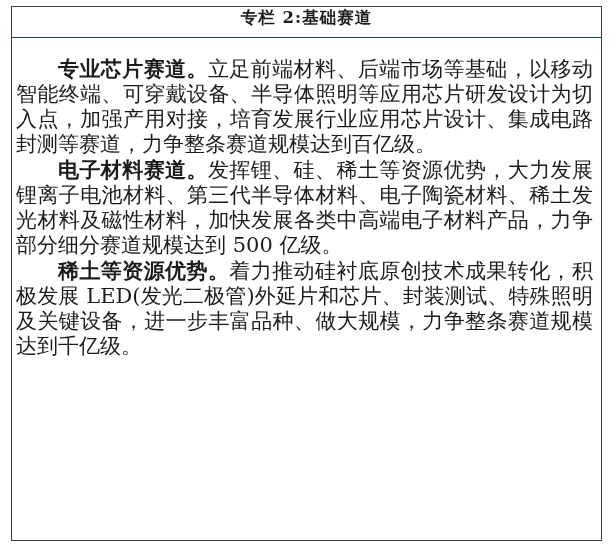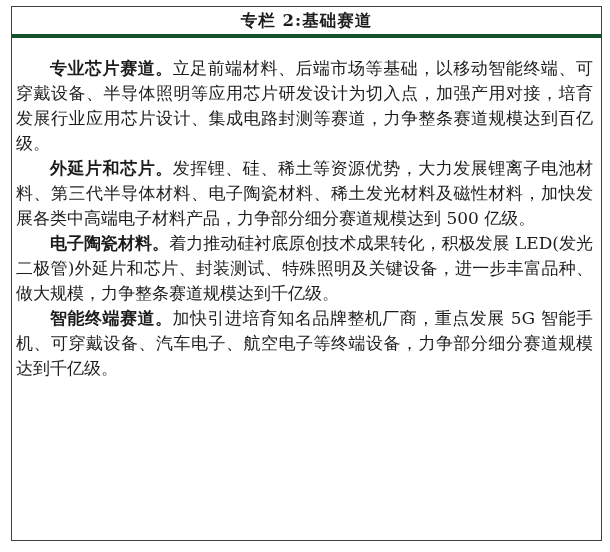--- a/index.html
+++ b/index.html
@@ -21,36 +21,35 @@
     left: 11px;
     top: 6px;
     width: 591px;
     height: 535px;
     border: 1px solid #3f3f3f;
     background: #ffffff;
     box-sizing: border-box;
   }
   .panel-header {
     height: 31px;
-    border-bottom: 4px solid #14532d;
+    border-bottom: 1px solid #14532d;
     display: flex;
-    align-items: center;
     justify-content: center;
     box-sizing: border-box;
   }
   .panel-title {
     font-size: 16.5px;
     font-weight: bold;
     letter-spacing: 1px;
     color: #1c1c1c;
     white-space: nowrap;
   }
   .panel-body {
     padding: 18px 8px 0 4px;
-    font-size: 17px;
+    font-size: 21px;
     line-height: 25px;
     text-align: justify;
     text-justify: inter-character;
     color: #1c1c1c;
   }
   .track-paragraph {
     margin: 0;
     text-indent: 2em;
   }
   .track-name {
@@ -64,24 +63,23 @@
   <div class="panel">
 
     <div class="panel-header">
       <span class="panel-title">专栏 2:基础赛道</span>
     </div>
 
     <div class="panel-body">
 
       <p class="track-paragraph"><span class="track-name">专业芯片赛道。</span><span>立足前端材料、后端市场等基础，以移动智能终端、可穿戴设备、半导体照明等应用芯片研发设计为切入点，加强产用对接，培育发展行业应用芯片设计、集成电路封测等赛道，力争整条赛道规模达到百亿级。</span></p>
 
-      <p class="track-paragraph"><span class="track-name">外延片和芯片。</span><span>发挥锂、硅、稀土等资源优势，大力发展锂离子电池材料、第三代半导体材料、电子陶瓷材料、稀土发光材料及磁性材料，加快发展各类中高端电子材料产品，力争部分细分赛道规模达到 500 亿级。</span></p>
+      <p class="track-paragraph"><span class="track-name">电子材料赛道。</span><span>发挥锂、硅、稀土等资源优势，大力发展锂离子电池材料、第三代半导体材料、电子陶瓷材料、稀土发光材料及磁性材料，加快发展各类中高端电子材料产品，力争部分细分赛道规模达到 500 亿级。</span></p>
 
 
-      <p class="track-paragraph"><span class="track-name">电子陶瓷材料。</span><span>着力推动硅衬底原创技术成果转化，积极发展 LED(发光二极管)外延片和芯片、封装测试、特殊照明及关键设备，进一步丰富品种、做大规模，力争整条赛道规模达到千亿级。</span></p>
+      <p class="track-paragraph"><span class="track-name">稀土等资源优势。</span><span>着力推动硅衬底原创技术成果转化，积极发展 LED(发光二极管)外延片和芯片、封装测试、特殊照明及关键设备，进一步丰富品种、做大规模，力争整条赛道规模达到千亿级。</span></p>
 
-      <p class="track-paragraph"><span class="track-name">智能终端赛道。</span><span>加快引进培育知名品牌整机厂商，重点发展 5G 智能手机、可穿戴设备、汽车电子、航空电子等终端设备，力争部分细分赛道规模达到千亿级。</span></p>
 
 
 
     </div>
   </div>
 </div>
 
 </body></html>

